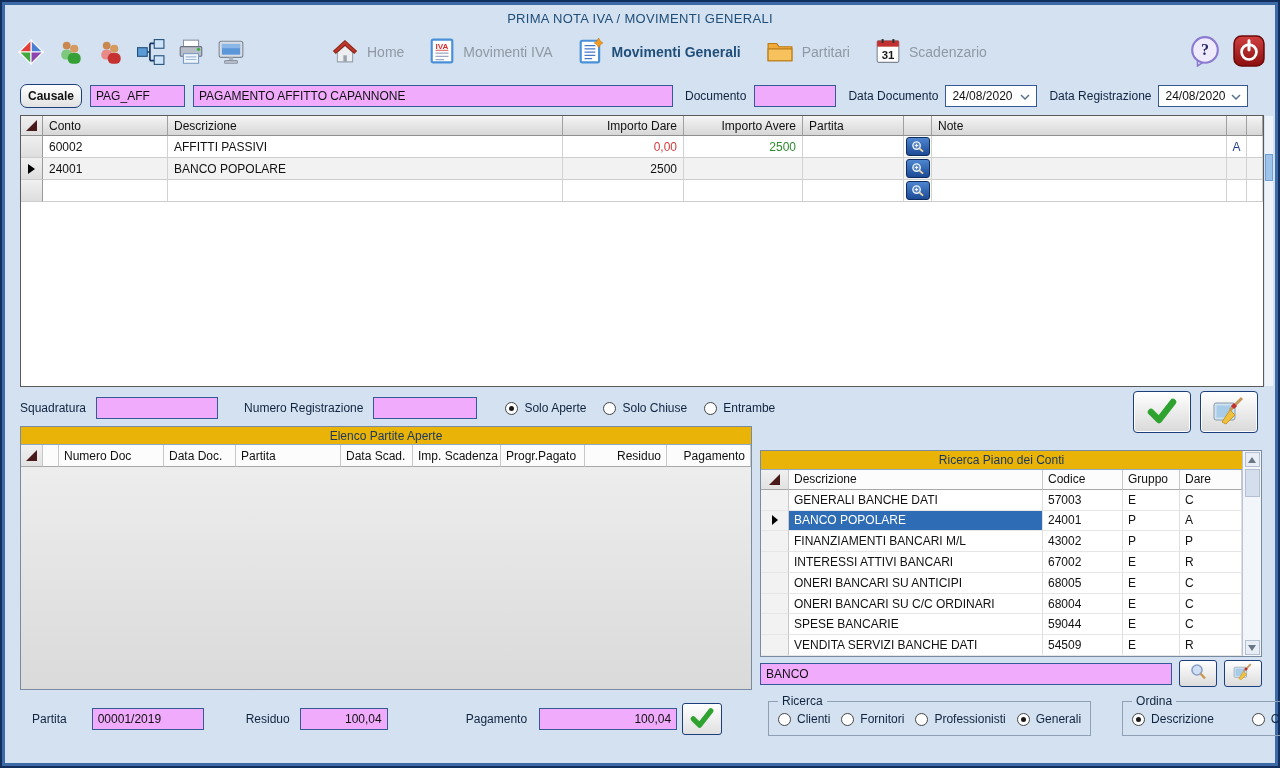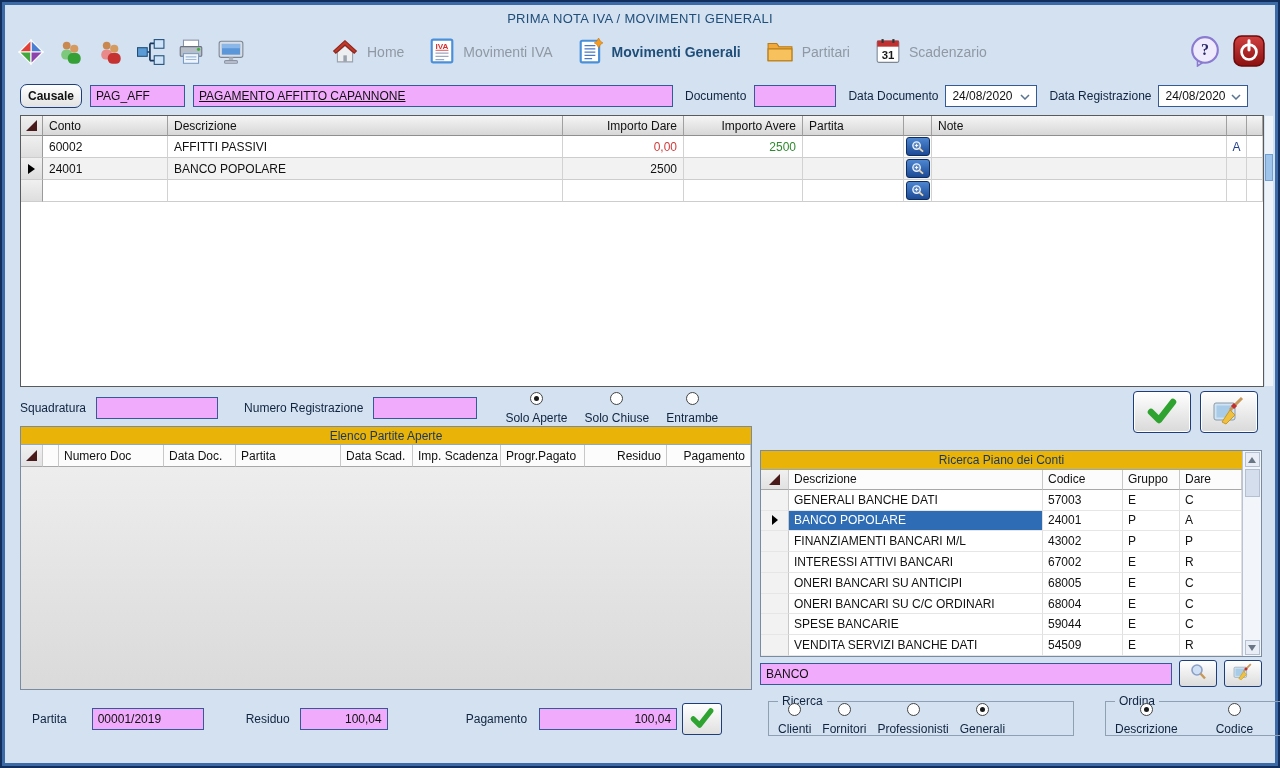--- a/index.html
+++ b/index.html
@@ -52,21 +52,21 @@
   .mag-btn { width:24px; height:19px; border:1px solid #0e2c5e; border-radius:3px; cursor:pointer; padding:0;
              background:linear-gradient(#4e86d0,#1c4a96); display:flex; align-items:center; justify-content:center; }
   .grid-scroll { position:absolute; left:1263px; top:114px; width:8px; height:270px; background:#eef3fa; }
   .grid-scroll .thumb { position:absolute; top:38px; left:0; width:8px; height:27px;
                         background:#9ec4ec; border:1px solid #6f9fd4; cursor:pointer; }
 
   
   .filter-row { position:absolute; top:392px; left:18px; height:28px; display:flex; align-items:center; }
   .radio { width:13px; height:13px; border:1px solid #444; border-radius:50%; background:#fff; position:relative; flex:none; }
   .radio.checked::after { content:""; position:absolute; inset:3px; background:#1a1a1a; border-radius:50%; }
-  .radio-item { display:flex; align-items:center; gap:6px; cursor:pointer; color:#10243f;flex-direction:column; }
+  .radio-item { display:flex; align-items:center; gap:6px; cursor:pointer; color:#10243f; }
   .action-btns { position:absolute; top:389px; right:20px; display:flex; gap:9px; }
   .big-btn { width:58px; height:42px; border:1px solid #1d3e7a; border-radius:4px; cursor:pointer;
              background:linear-gradient(#ffffff,#d9d9d9); display:flex; align-items:center; justify-content:center;
              box-shadow: inset 0 0 0 1px #fff; }
 
   
   .partite { position:absolute; left:18px; top:424px; width:732px; height:264px; border:1px solid #7a8aa0;
              background:#e9e9e9; display:flex; flex-direction:column; }
   .band { height:18px; background:#eab308; color:#17375E; display:flex; align-items:center; justify-content:center;
           border-bottom:1px solid #8fa8c4; flex:none; }
@@ -239,21 +239,21 @@
           </defs>
           <rect x="1" y="1" width="28" height="28" rx="7" fill="url(#pw)" stroke="#6d0a0a" stroke-width="1.5"></rect>
           <circle cx="15" cy="16" r="7" fill="none" stroke="#fff" stroke-width="2.5"></circle>
           <line x1="15" y1="5.5" x2="15" y2="14" stroke="#fff" stroke-width="2.8" stroke-linecap="round"></line>
         </svg></span>
   </div>
 
   <div class="form-row">
     <button class="causale-btn">Causale</button>
     <input class="txt" style="width: 95px; margin-left: 8px;" value="PAG_AFF">
-    <input class="txt" style="width: 480px; margin-left: 8px; text-decoration: underline;" value="PAGAMENTO AFFITTO CAPANNONE">
+    <input class="txt" style="width: 480px; margin-left: 8px;" value="PAGAMENTO AFFITTO CAPANNONE">
     <span class="frm-label">Documento</span>
     <input class="txt" style="width: 82px; margin-left: 8px;" value="">
     <span class="frm-label">Data Documento</span>
     <div class="datebox" style="width:92px;margin-left:7px">
       <span>24/08/2020</span>
       <span><svg width="10" height="6" viewBox="0 0 10 6">
             <polyline points="1,1 5,5 9,1" fill="none" stroke="#5a7390" stroke-width="1.5"></polyline>
           </svg></span>
     </div>
     <span class="frm-label">Data Registrazione</span>

